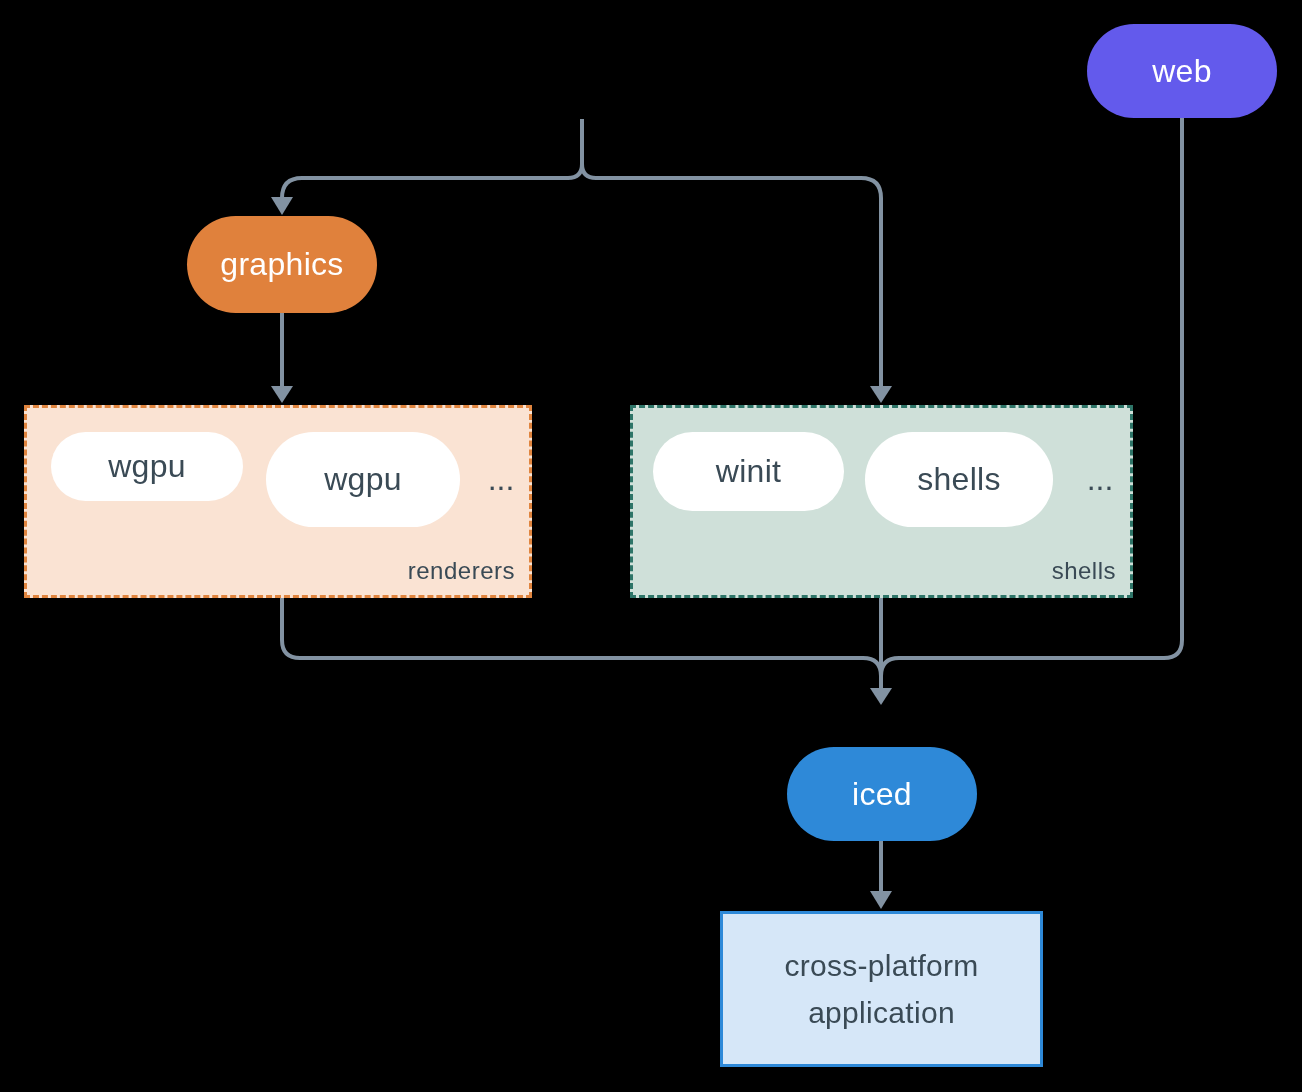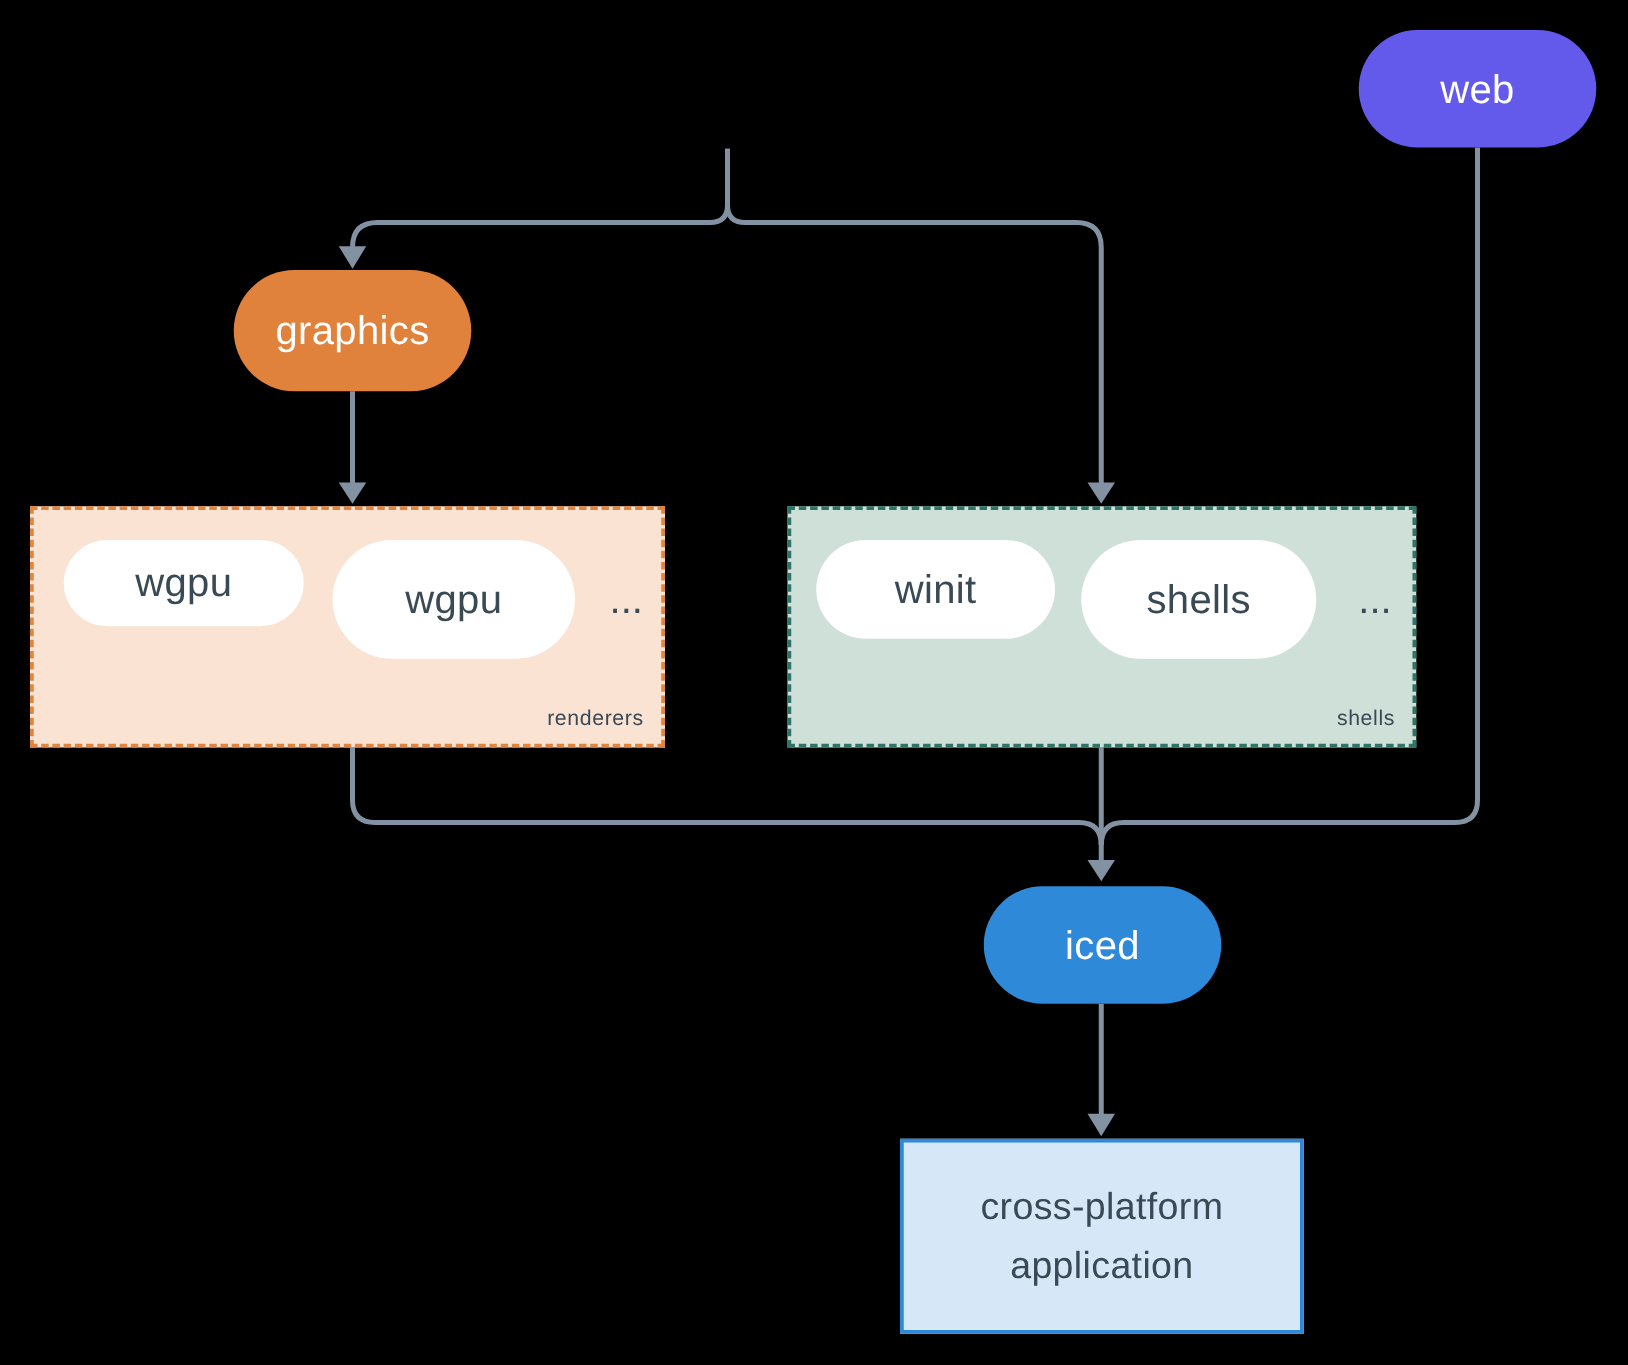--- a/index.html
+++ b/index.html
@@ -36,35 +36,35 @@
     fill: none; stroke: var(--line); stroke-width: 4;
   }
   .connectors path.arrow { fill: var(--line); stroke: none; }
 
   .pill {
     position: absolute; display: flex; align-items: center; justify-content: center;
     font-size: 32px; color: var(--text-light); letter-spacing: 0.3px;
   }
   .pill.purple { background: var(--platform-fill); }
   .pill.orange { background: var(--graphics-fill); }
-  .pill.blue   { background: var(--iced-fill); }
+  .pill.blue   { background: var(--iced-fill); margin-top: 38px; }
   .pill.white  { background: var(--pill-white); color: var(--text-dark); }
 
   .group-box { position: absolute; }
   .group-box.renderers {
     left: 24px; top: 405px; width: 508px; height: 193px;
     background: var(--renderers-bg); border: 3px dashed var(--renderers-border);
   }
   .group-box.shells {
     left: 630px; top: 405px; width: 503px; height: 193px;
     background: var(--shells-bg); border: 3px dashed var(--shells-border);
   }
   .group-label {
     position: absolute; right: 14px; bottom: 10px;
-    font-size: 17px; color: var(--text-dark); letter-spacing: 0.5px;
+    font-size: 24px; color: var(--text-dark); letter-spacing: 0.5px;
   }
   .ellipsis {
     position: absolute; top: 24px; height: 95px; width: 44px;
     display: flex; align-items: center; justify-content: center;
     font-size: 32px; color: var(--text-dark);
   }
 
   .node-native   { left: 487px; top: 24px;  width: 190px; height: 95px; border-radius: 48px; }
   .node-web      { left: 1087px; top: 24px; width: 190px; height: 94px; border-radius: 47px; }
   .node-graphics { left: 187px; top: 216px; width: 190px; height: 97px; border-radius: 49px; }

